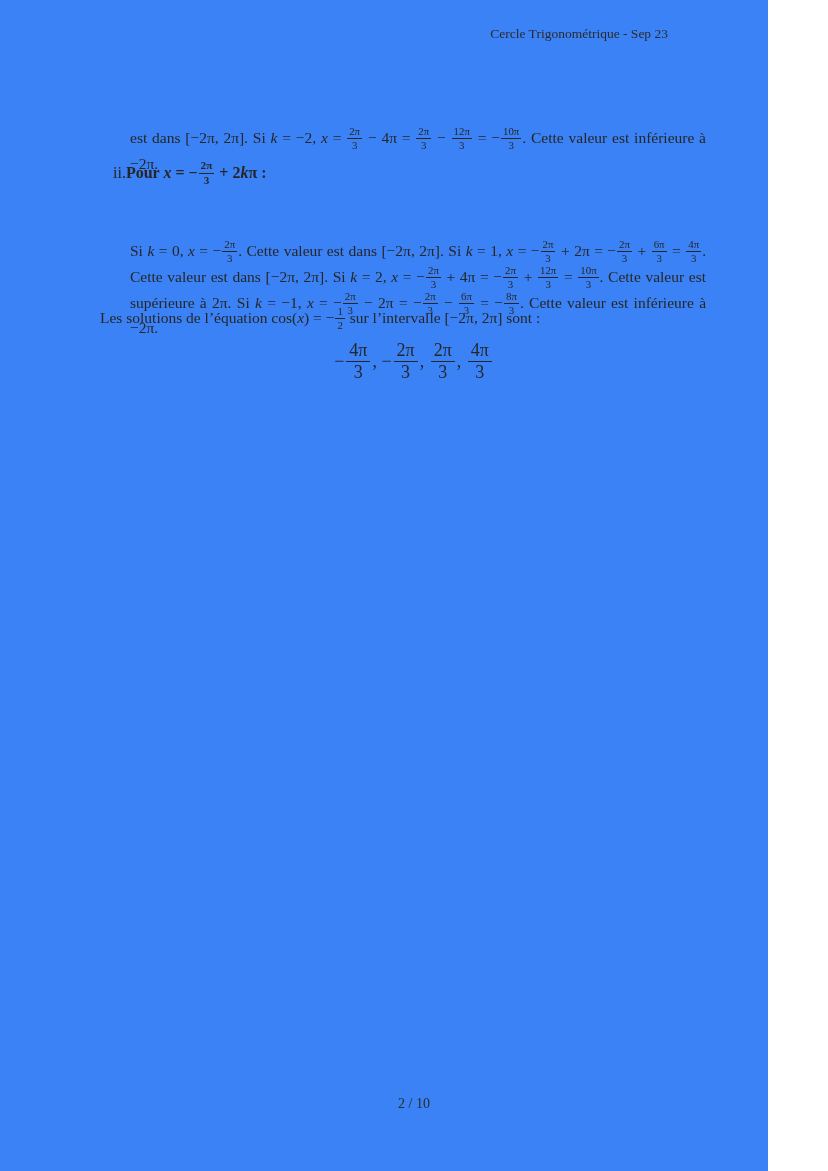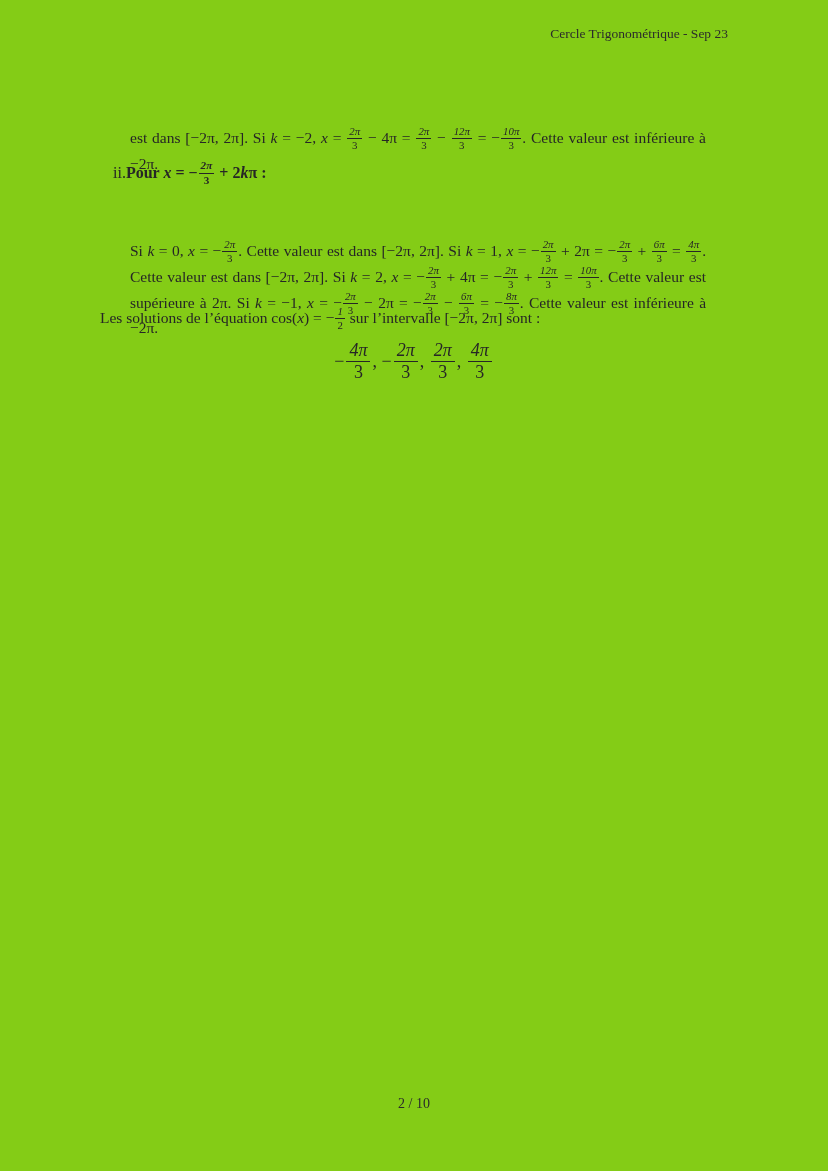--- a/index.html
+++ b/index.html
@@ -2,21 +2,21 @@
 <html><head>
 <meta charset="utf-8">
 <style>
   html,body{margin:0;padding:0;}
   body{
     background:#ffffff;
     width:828px;height:1171px;
     font-family:"Liberation Serif","DejaVu Serif",serif;
     color:#262626;
   }
-  .page{position:relative;width:828px;height:1171px;background:#84cc16;overflow:hidden;}
+  .page{position:relative;width:768px;height:1171px;background:#3b82f6;overflow:hidden;}
 
   .header{
     position:absolute;top:26px;right:100px;
     font-size:13.5px;line-height:16px;color:#2b2b2b;
   }
 
   .para{
     position:absolute;
     font-size:15.5px;line-height:23.5px;
     text-align:justify;
@@ -54,21 +54,21 @@
   .mvar{font-style:italic;}
 
   .frac{
     display:inline-block;
     text-align:center;
     vertical-align:-0.55em;
     line-height:1;
     font-size:0.70em;
     margin:0 1px;
   }
-  .frac .num{display:block;padding:0 2px 1px 2px;border-bottom:1px solid currentColor;line-height:1.05;font-style:italic;}
+  .frac .num{display:block;padding:0 2px 1px 2px;border-bottom:1px solid currentColor;line-height:1.05;}
   .frac .den{display:block;padding:1px 2px 0 2px;line-height:1.05;}
 
   .footer{
     position:absolute;left:0;top:1095px;width:828px;
     text-align:center;font-size:14px;line-height:18px;color:#2b2b2b;
   }
 </style>
 </head>
 <body>
 

